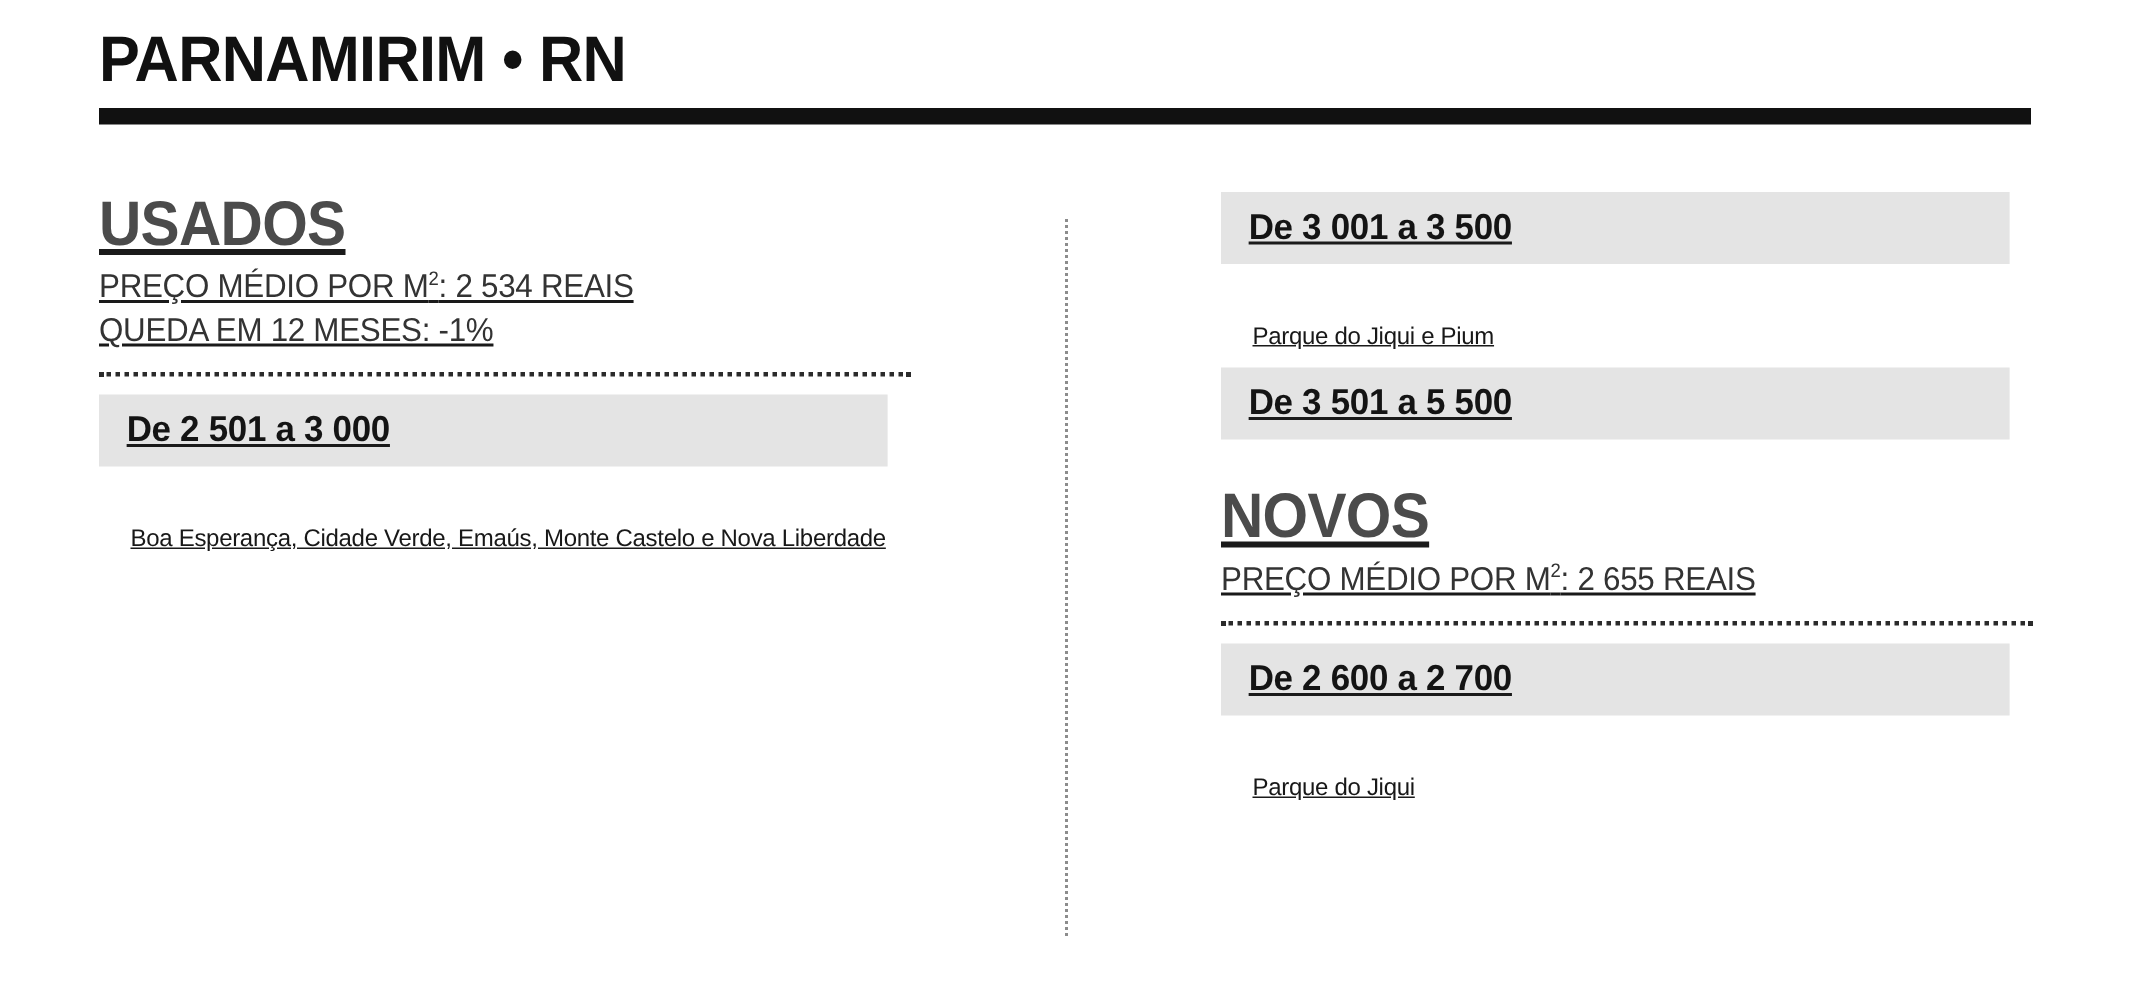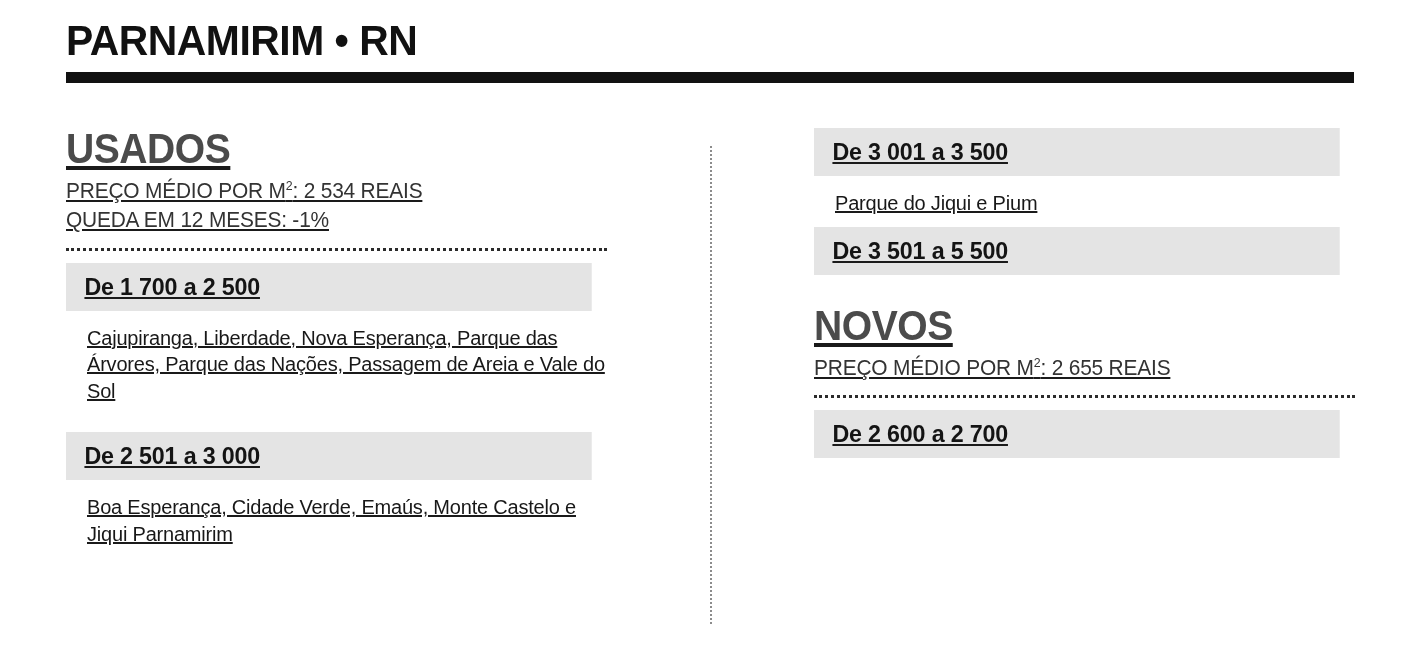--- a/index.html
+++ b/index.html
@@ -111,24 +111,25 @@
     font-size: 24px;
     font-weight: bold;
     color: #141414;
     letter-spacing: -0.2px;
     line-height: 1.25;
     transform: scaleX(0.97);
     transform-origin: left center;
   }
   .range-items {
     padding: 14px 0 28px 21px;
-    font-size: 20px;
+    font-size: 16px;
     color: #181818;
     line-height: 1.33;
     letter-spacing: -0.2px;
+    margin-top: 24px;
   }
   .range-items.tight { padding-bottom: 10px; }
   .spacer-30 { height: 30px; }
 </style>
 </head>
 <body>
 
 <div class="page">
 
   <div class="header">
@@ -145,28 +146,24 @@
       <div class="section-title">USADOS</div>
 
       <div class="section-meta">
         <span>PREÇO MÉDIO POR M</span><sup>2</sup><span>: 2 534 REAIS</span>
       </div>
 
       <div class="section-meta">QUEDA EM 12 MESES: -1%</div>
 
       <div class="dotted-rule"></div>
 
-      <div>
-        <div class="range-band">De 1 700 a 2 500</div>
-        <div class="range-items">Cajupiranga, Liberdade, Nova Esperança, Parque das Árvores, Parque das Nações, Passagem de Areia e Vale do Sol</div>
-      </div>
 
       <div>
         <div class="range-band">De 2 501 a 3 000</div>
-        <div class="range-items">Boa Esperança, Cidade Verde, Emaús, Monte Castelo e Jiqui Parnamirim</div>
+        <div class="range-items">Boa Esperança, Cidade Verde, Emaús, Monte Castelo e Nova Liberdade</div>
       </div>
 
     </div>
 
     <div class="col col-right">
 
       <div>
         <div class="range-band">De 3 001 a 3 500</div>
         <div class="range-items tight">Parque do Jiqui e Pium</div>
       </div>
@@ -180,18 +177,19 @@
       <div class="section-title">NOVOS</div>
 
       <div class="section-meta">
         <span>PREÇO MÉDIO POR M</span><sup>2</sup><span>: 2 655 REAIS</span>
       </div>
 
       <div class="dotted-rule"></div>
 
       <div>
         <div class="range-band">De 2 600 a 2 700</div>
+        <div class="range-items">Parque do Jiqui</div>
       </div>
 
     </div>
 
   </div>
 </div>
 
 </body></html>

